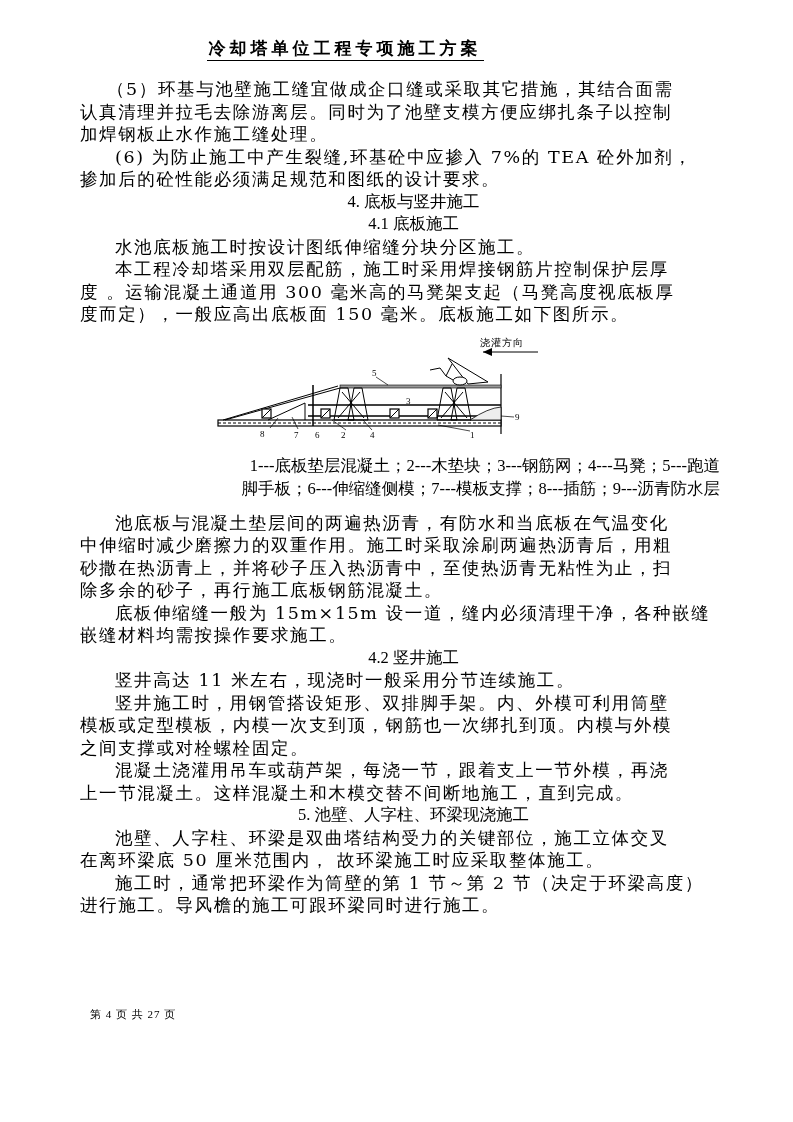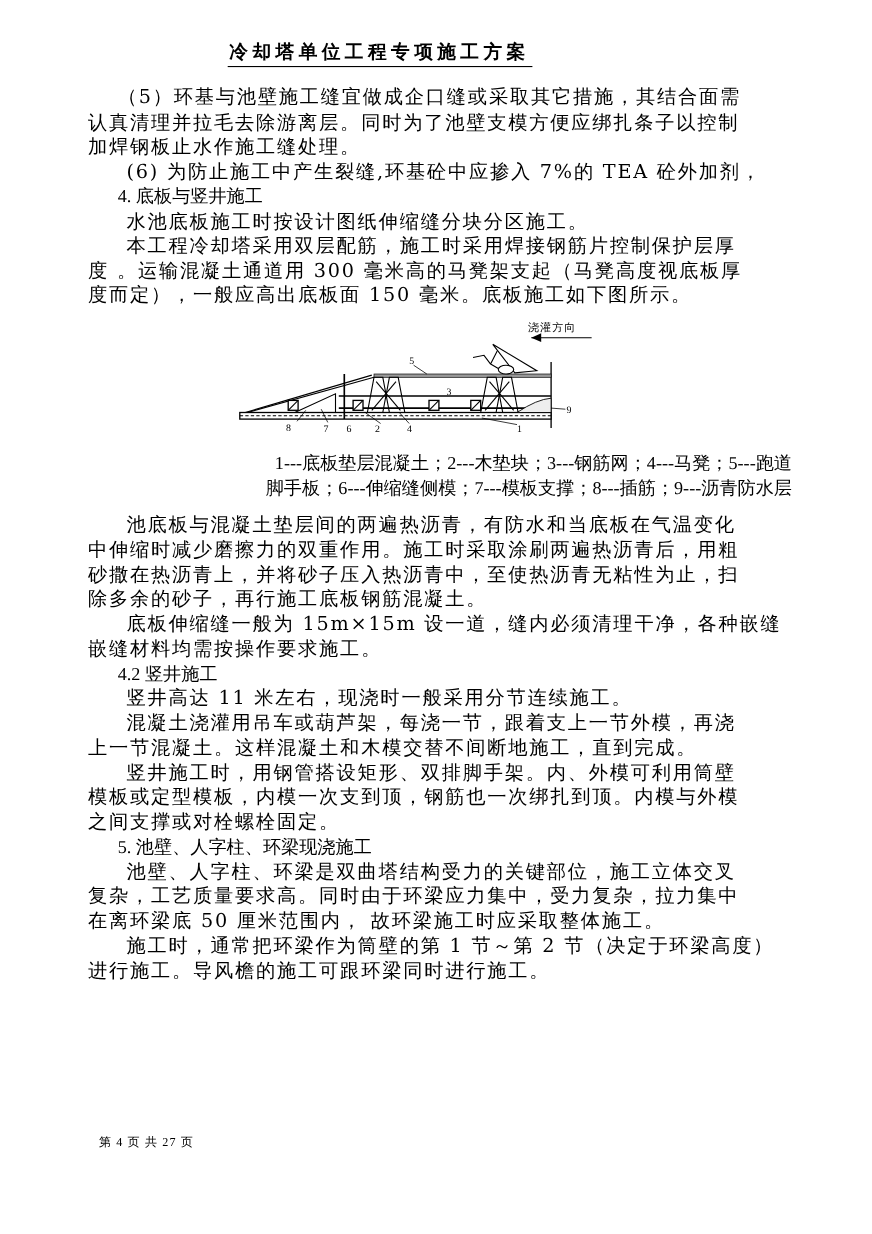--- a/index.html
+++ b/index.html
@@ -6,49 +6,51 @@
   body { width:793px; height:1122px; position:relative; overflow:hidden;
          font-family:"DejaVu Serif","Liberation Serif",serif; color:#000; }
   .header { position:absolute; left:0; top:38px; width:690px; text-align:center; }
   .header span { display:inline-block; font-size:17px; letter-spacing:4px; font-weight:bold;
                  border-bottom:1.5px solid #000; padding:0 2px 2px 2px; line-height:20px;
                  font-family:"DejaVu Sans","Liberation Sans",sans-serif; }
   .body-text { position:absolute; left:80px; width:640px; top:78px; }
   .p { font-size:17.5px; line-height:22.5px; letter-spacing:1.6px; text-align:justify;
        text-align-last:left; margin:0; white-space:normal; }
   .heading { font-family:"Liberation Serif","DejaVu Serif",serif; font-size:16.5px;
-             line-height:22.5px; margin:0; padding-left:27px; letter-spacing:0; }
+             line-height:22.5px; margin:0; padding-left:27px; letter-spacing:0;text-align:center; }
   .nowrap-line { display:block; white-space:nowrap; }
   .figure { position:relative; width:640px; height:118px; margin-top:6px; }
   .figure svg { position:absolute; left:128px; top:0; }
   .caption { font-family:"Liberation Serif","DejaVu Serif",serif; font-size:16.5px;
              line-height:23px; text-align:right; margin:4px 0 12px 0; padding-left:0; }
-  .footer { position:absolute; left:90px; top:1031px; font-size:11px;
+  .footer { position:absolute; left:90px; top:1007px; font-size:11px;
             font-family:"Liberation Serif","DejaVu Serif",serif; letter-spacing:1px; }
 </style>
 </head>
 <body>
 
 <div class="header">
   <span>冷却塔单位工程专项施工方案</span>
 </div>
 
 <div class="body-text">
 
   <p class="p">
     <span class="nowrap-line" style="padding-left:27px">（5）环基与池壁施工缝宜做成企口缝或采取其它措施，其结合面需</span>
     <span class="nowrap-line">认真清理并拉毛去除游离层。同时为了池壁支模方便应绑扎条子以控制</span>
     <span class="nowrap-line">加焊钢板止水作施工缝处理。</span>
   </p>
 
   <p class="p">
     <span class="nowrap-line" style="padding-left:35px">(6) 为防止施工中产生裂缝,环基砼中应掺入 7%的 TEA 砼外加剂，</span>
+    <span class="nowrap-line">掺加后的砼性能必须满足规范和图纸的设计要求。</span>
   </p>
 
   <p class="heading">4. 底板与竖井施工</p>
+  <p class="heading">4.1  底板施工</p>
 
   <p class="p">
     <span class="nowrap-line" style="padding-left: 35px;">水池底板施工时按设计图纸伸缩缝分块分区施工。</span>
   </p>
 
   <p class="p">
     <span class="nowrap-line" style="padding-left: 35px;">本工程冷却塔采用双层配筋，施工时采用焊接钢筋片控制保护层厚</span>
     <span class="nowrap-line">度  。运输混凝土通道用 300 毫米高的马凳架支起（马凳高度视底板厚</span>
     <span class="nowrap-line">度而定），一般应高出底板面 150 毫米。底板施工如下图所示。</span>
   </p>
@@ -141,35 +143,34 @@
     <span class="nowrap-line">嵌缝材料均需按操作要求施工。</span>
   </p>
 
   <p class="heading">4.2  竖井施工</p>
 
   <p class="p">
     <span class="nowrap-line" style="padding-left: 35px;">竖井高达 11 米左右，现浇时一般采用分节连续施工。</span>
   </p>
 
   <p class="p">
-    <span class="nowrap-line" style="padding-left: 35px;">混凝土浇灌用吊车或葫芦架，每浇一节，跟着支上一节外模，再浇</span>
-    <span class="nowrap-line">上一节混凝土。这样混凝土和木模交替不间断地施工，直到完成。</span>
+    <span class="nowrap-line" style="padding-left: 35px;">竖井施工时，用钢管搭设矩形、双排脚手架。内、外模可利用筒壁</span>
+    <span class="nowrap-line">模板或定型模板，内模一次支到顶，钢筋也一次绑扎到顶。内模与外模</span>
+    <span class="nowrap-line">之间支撑或对栓螺栓固定。</span>
   </p>
 
   <p class="p">
-    <span class="nowrap-line" style="padding-left: 35px;">竖井施工时，用钢管搭设矩形、双排脚手架。内、外模可利用筒壁</span>
-    <span class="nowrap-line">模板或定型模板，内模一次支到顶，钢筋也一次绑扎到顶。内模与外模</span>
-    <span class="nowrap-line">之间支撑或对栓螺栓固定。</span>
+    <span class="nowrap-line" style="padding-left: 35px;">混凝土浇灌用吊车或葫芦架，每浇一节，跟着支上一节外模，再浇</span>
+    <span class="nowrap-line">上一节混凝土。这样混凝土和木模交替不间断地施工，直到完成。</span>
   </p>
 
   <p class="heading">5. 池壁、人字柱、环梁现浇施工</p>
 
   <p class="p">
     <span class="nowrap-line" style="padding-left: 35px;">池壁、人字柱、环梁是双曲塔结构受力的关键部位，施工立体交叉</span>
-    <span class="nowrap-line">复杂，工艺质量要求高。同时由于环梁应力集中，受力复杂，拉力集中</span>
     <span class="nowrap-line">在离环梁底 50 厘米范围内，  故环梁施工时应采取整体施工。</span>
   </p>
 
   <p class="p">
     <span class="nowrap-line" style="padding-left: 35px;">施工时，通常把环梁作为筒壁的第 1 节～第 2 节（决定于环梁高度）</span>
     <span class="nowrap-line">进行施工。导风檐的施工可跟环梁同时进行施工。</span>
   </p>
 </div>
 
 <div class="footer">第 4 页 共 27 页</div>

